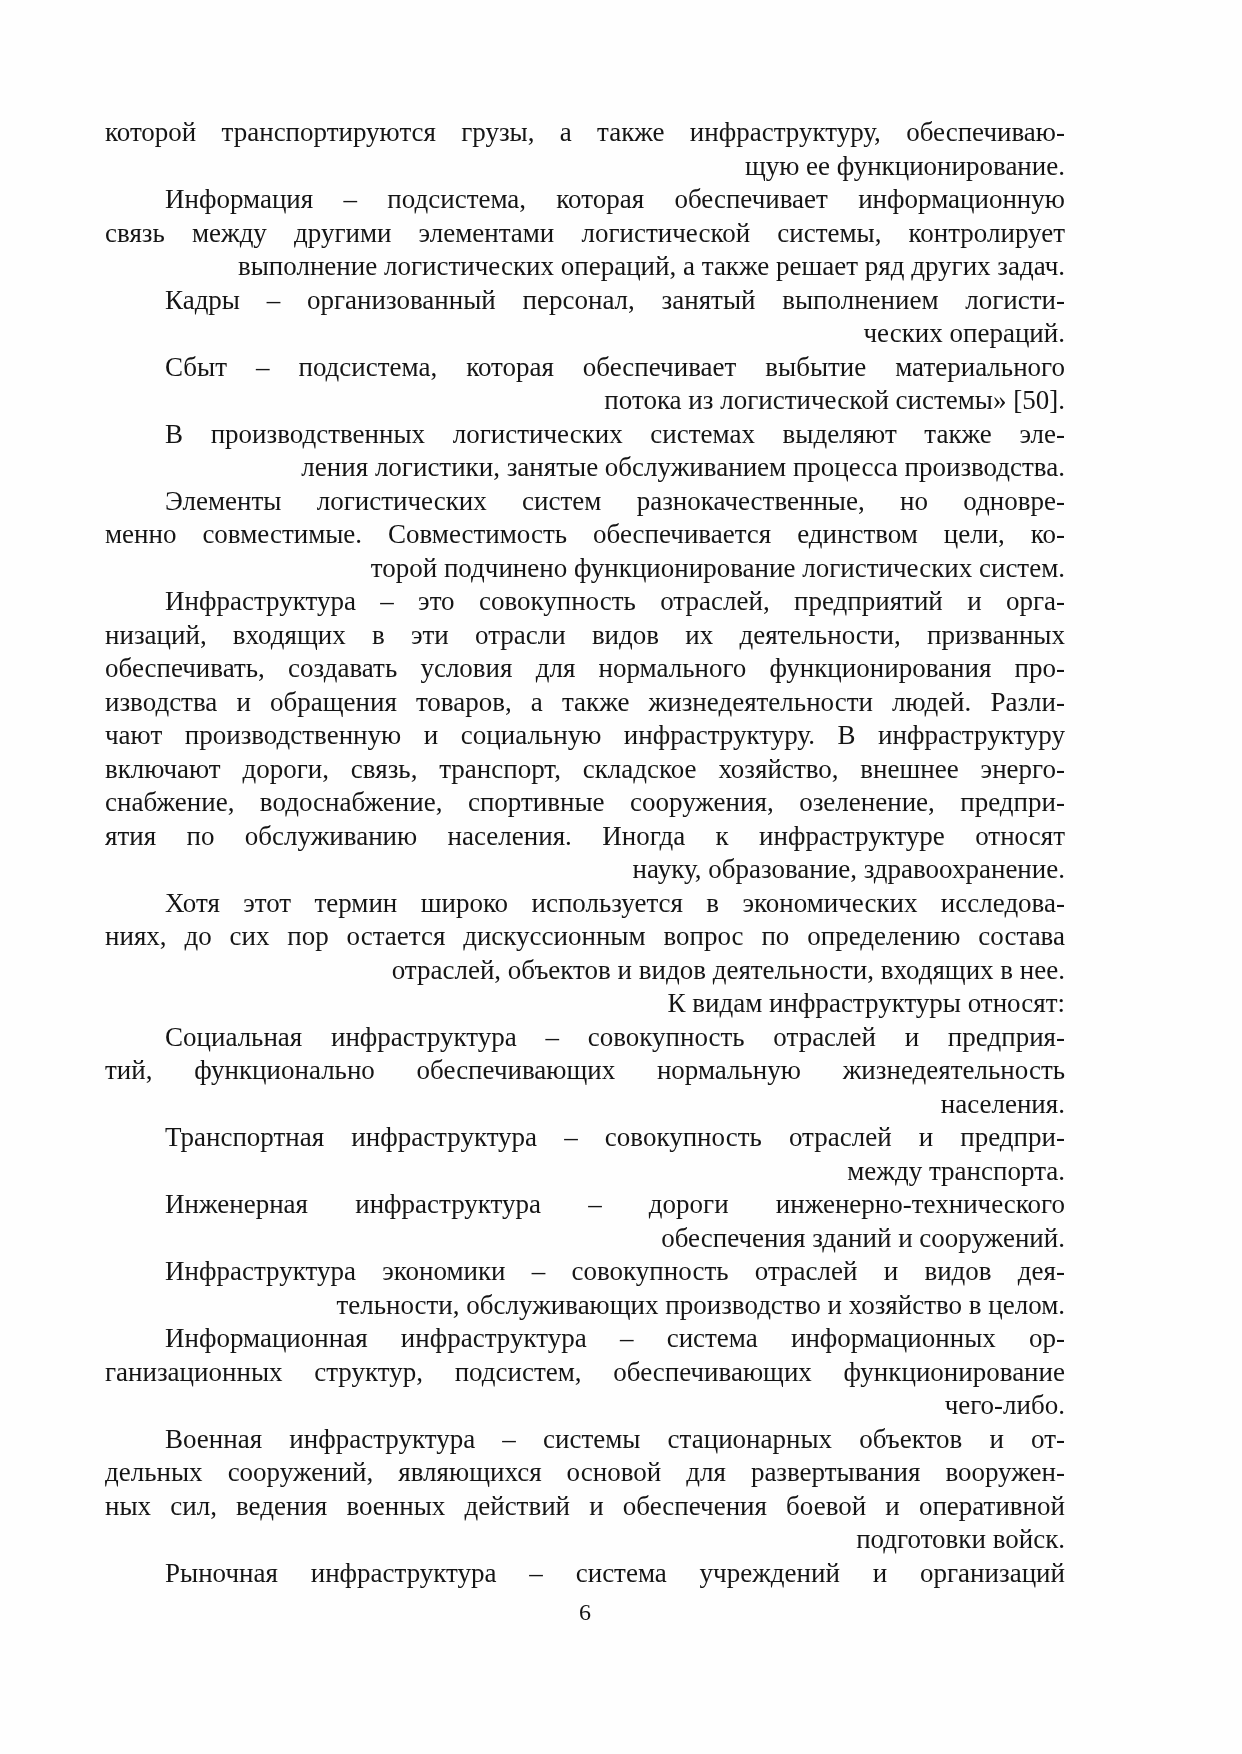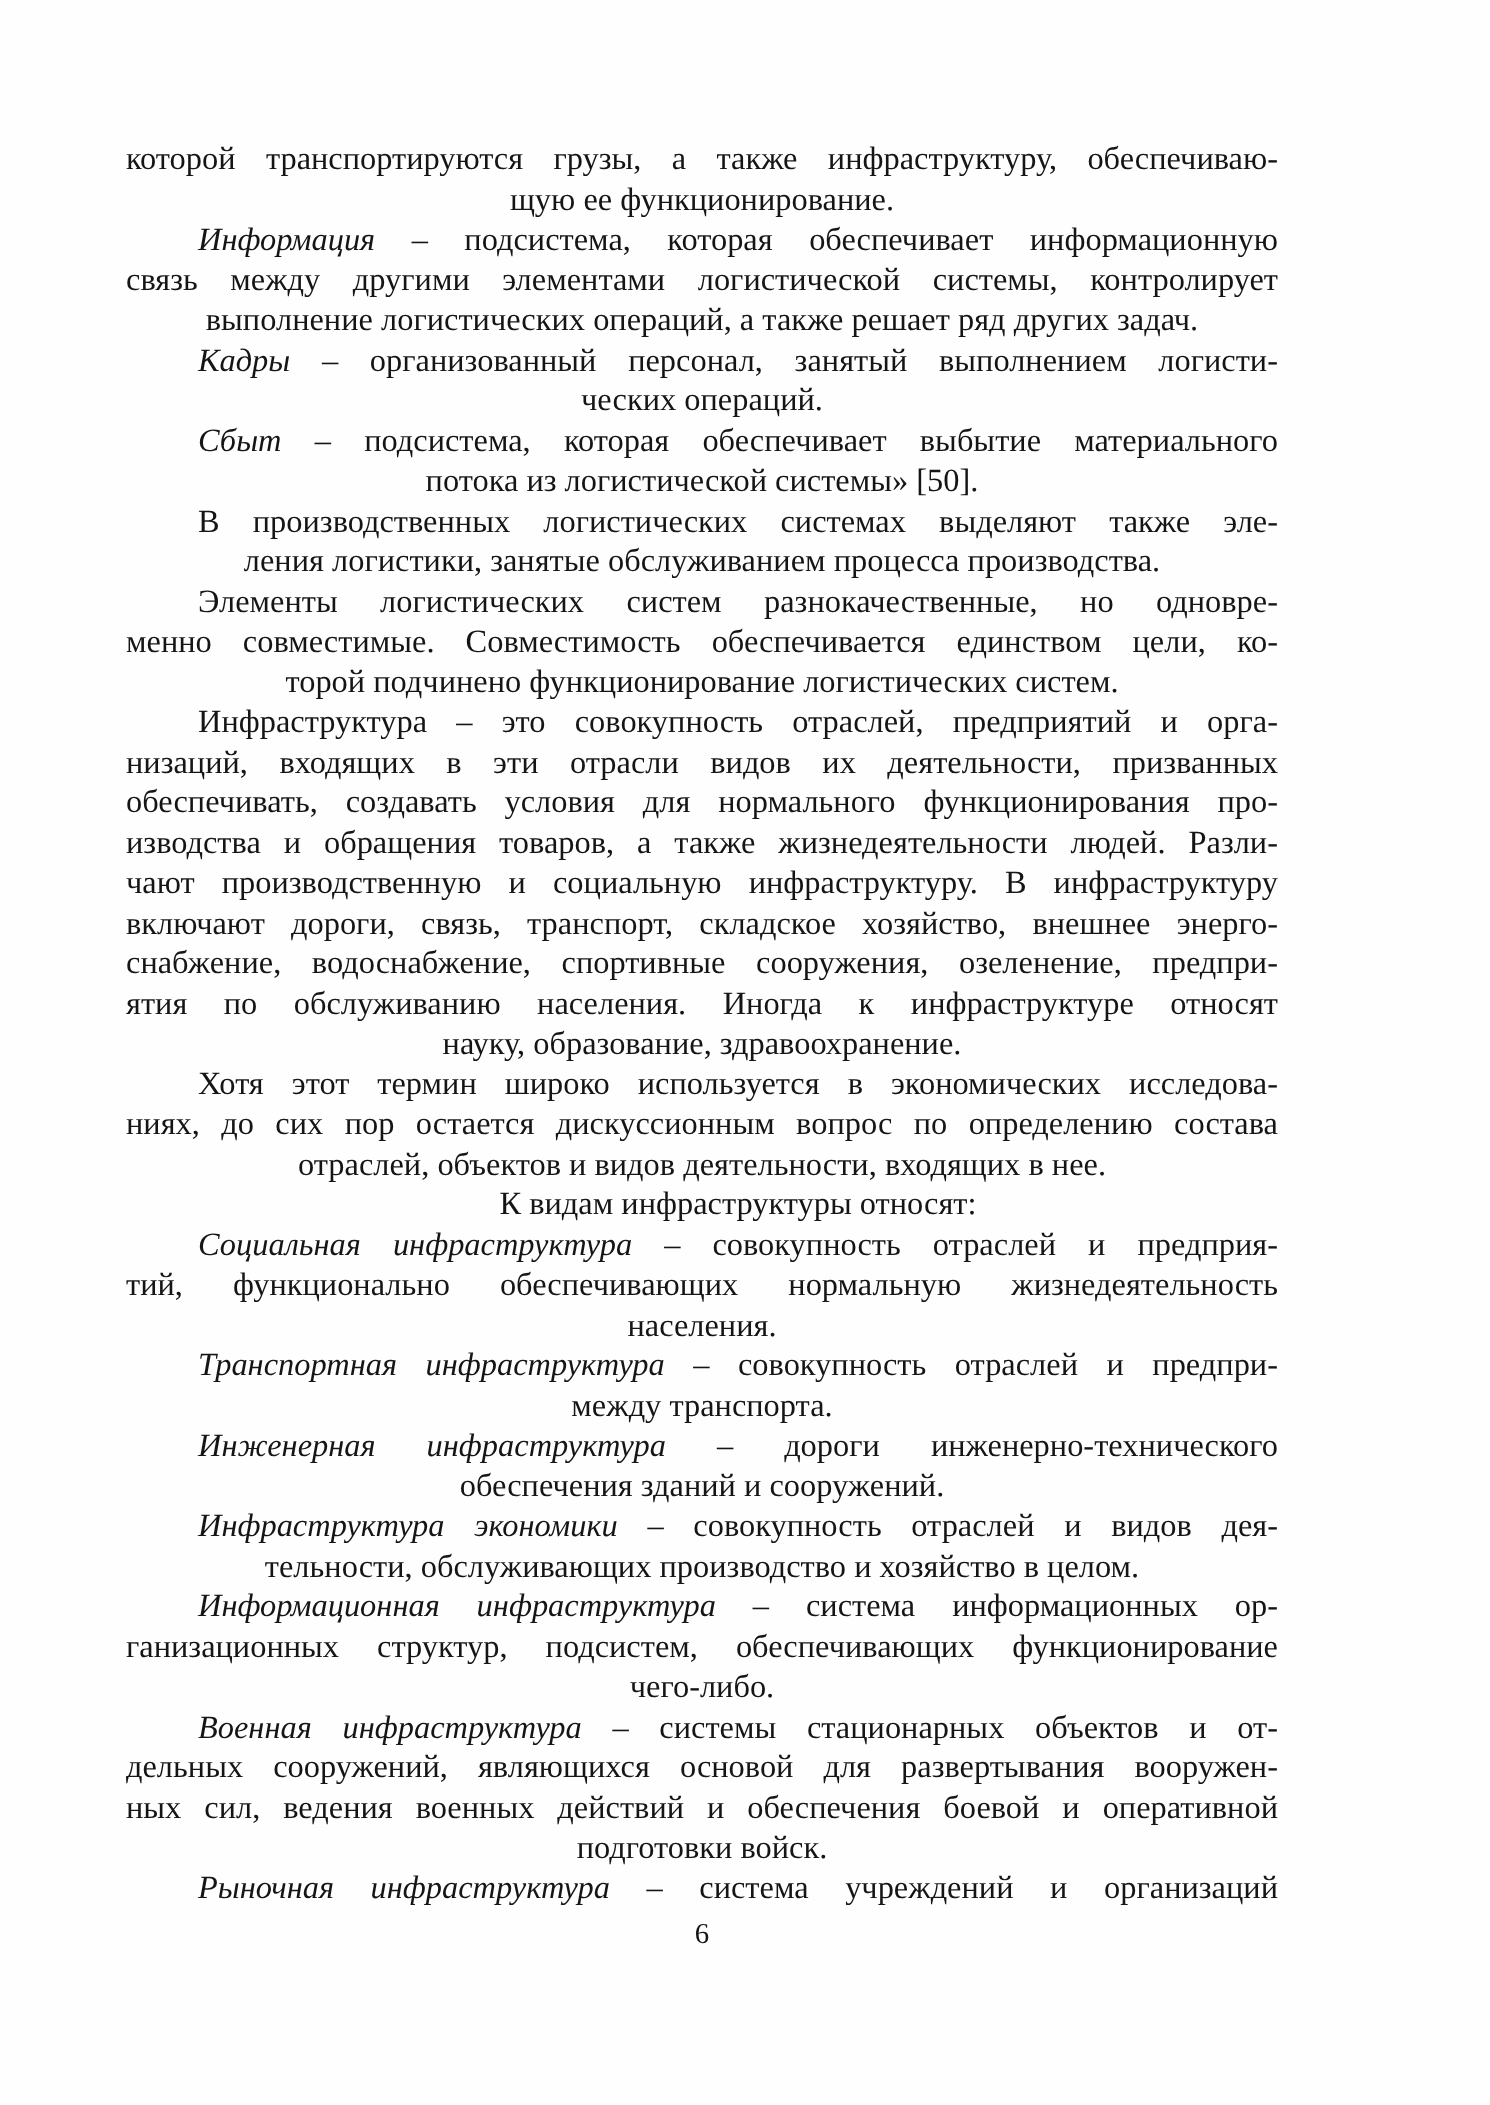--- a/index.html
+++ b/index.html
@@ -21,32 +21,31 @@
   }
   .text-block {
     position: absolute;
     left: 105px;
     top: 116px;
     width: 960px;
     font-size: 27px;
     line-height: 33.5px;
   }
   .line {
-    text-align: center;
+    text-align: right;
     white-space: normal;
   }
   .line.j {
     text-align: justify;
     text-align-last: justify;
   }
   .line.ind {
     text-indent: 60px;
   }
   .it {
-    font-style: italic;
   }
   .page-number {
     margin-top: 8px;
     width: 100%;
     text-align: center;
     font-size: 24px;
     line-height: 28px;
   }
 </style>
 </head>

